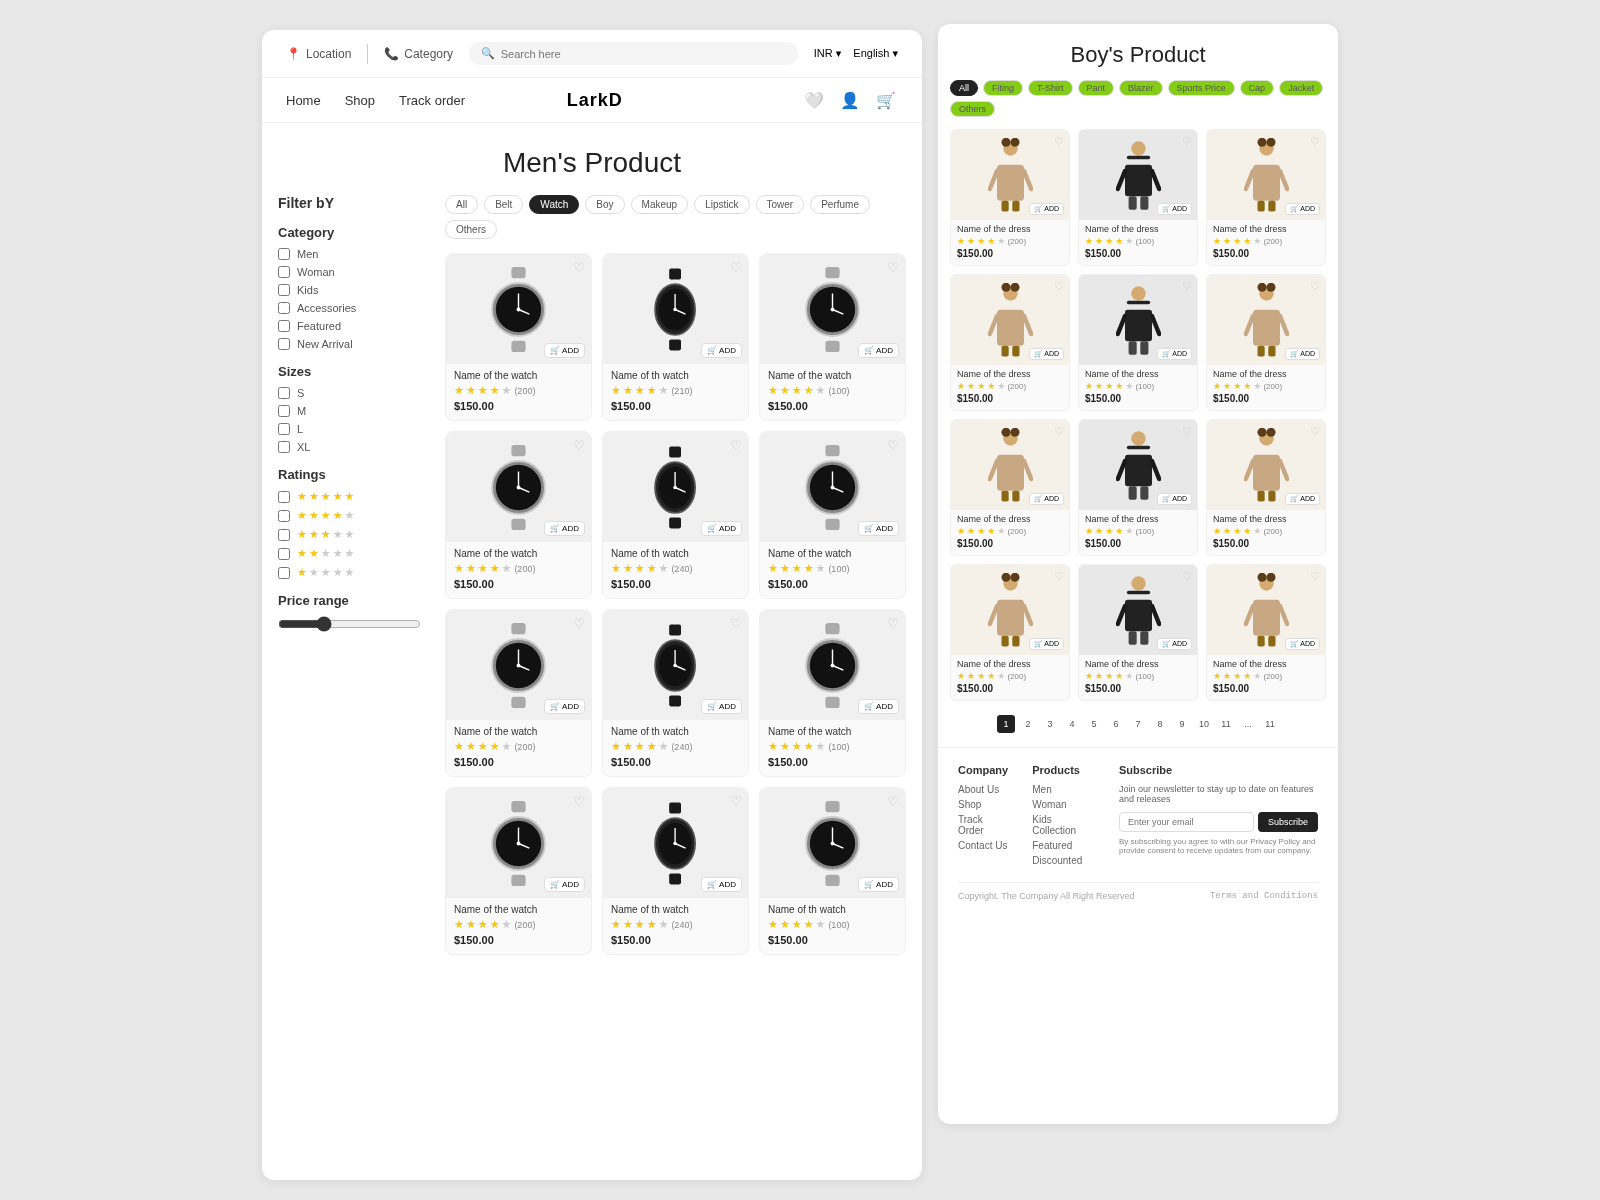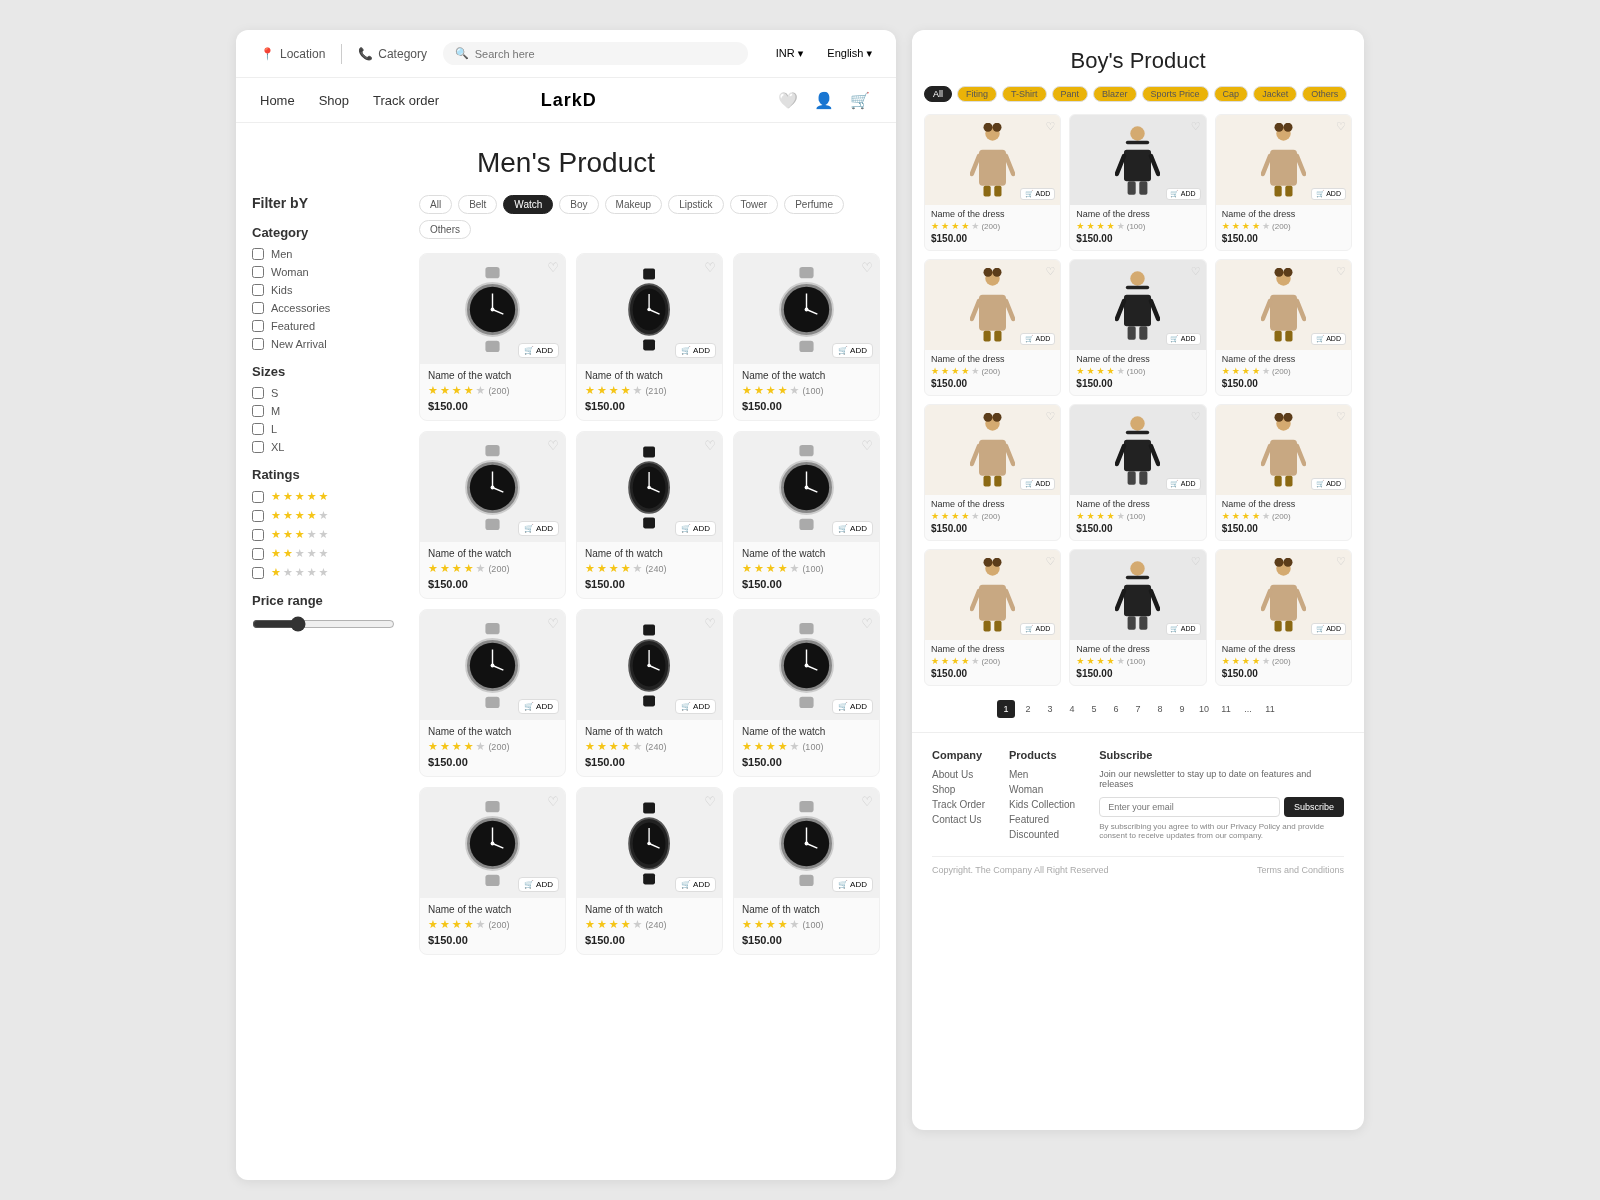--- a/index.html
+++ b/index.html
@@ -67,21 +67,20 @@
       align-items: center;
       gap: 12px;
       font-size: 11px;
     }
     .currency-select, .lang-select {
       display: flex;
       align-items: center;
       gap: 3px;
       cursor: pointer;
       font-size: 11px;
-      margin-left: 12px;
     }
 
     .nav-bar {
       display: flex;
       align-items: center;
       padding: 10px 24px;
       gap: 24px;
       border-bottom: 1px solid #eee;
     }
     .nav-link {
@@ -268,25 +267,25 @@
     }
     .rating-count {
       font-size: 9px;
       color: #888;
     }
 
     
     .right-panel {
       background: #fff;
       border-radius: 12px;
-      width: 452px;
+      width: 400px;
       min-height: 1100px;
       box-shadow: 0 2px 12px rgba(0,0,0,0.08);
       overflow: hidden;
-      margin-top: 10px;
+      margin-top: 4px;
       padding-bottom: 20px;
     }
 
     .right-page-title {
       text-align: center;
       font-size: 22px;
       font-weight: 400;
       padding: 18px 0 12px;
       color: #222;
     }
@@ -296,21 +295,21 @@
       gap: 5px;
       margin: 0 12px 12px;
       flex-wrap: wrap;
     }
     .right-filter-tab {
       padding: 2px 8px;
       border-radius: 10px;
       border: 1px solid #ddd;
       font-size: 9px;
       cursor: pointer;
-      background: #eab308;
+      background: #84cc16;
       color: #555;
     }
     .right-filter-tab.active {
       background: #222;
       color: #fff;
       border-color: #222;
     }
 
     .boys-product-grid {
       display: grid;
@@ -1397,16 +1396,16 @@
         <div class="subscribe-desc">Join our newsletter to stay up to date on features and releases</div>
         <div class="subscribe-row">
           <input type="email" class="subscribe-input" placeholder="Enter your email" style="">
           <button class="subscribe-btn">Subscribe</button>
         </div>
         <div class="subscribe-note">By subscribing you agree to with our Privacy Policy and provide consent to receive updates from our company.</div>
       </div>
     </div>
     <div class="footer-bottom">
       <span>Copyright. The Company All Right Reserved</span>
-      <span style="cursor:pointer;">Terms and Conditions</span>
+      <span style="cursor:pointer;font-family:Liberation Mono, monospace;">Terms and Conditions</span>
     </div>
   </div>
 </div>
 
 </body></html>

